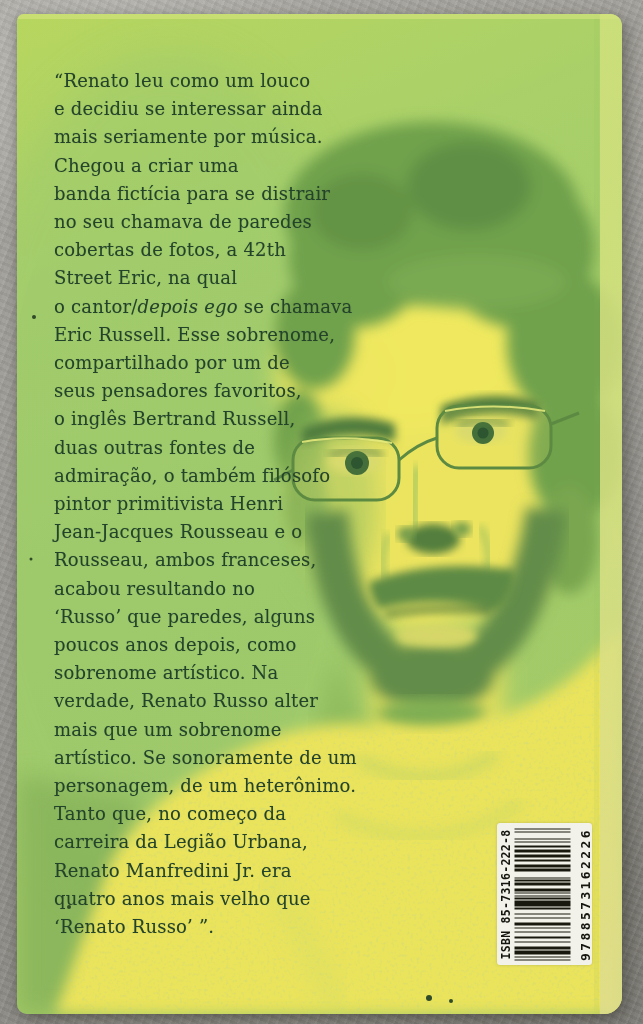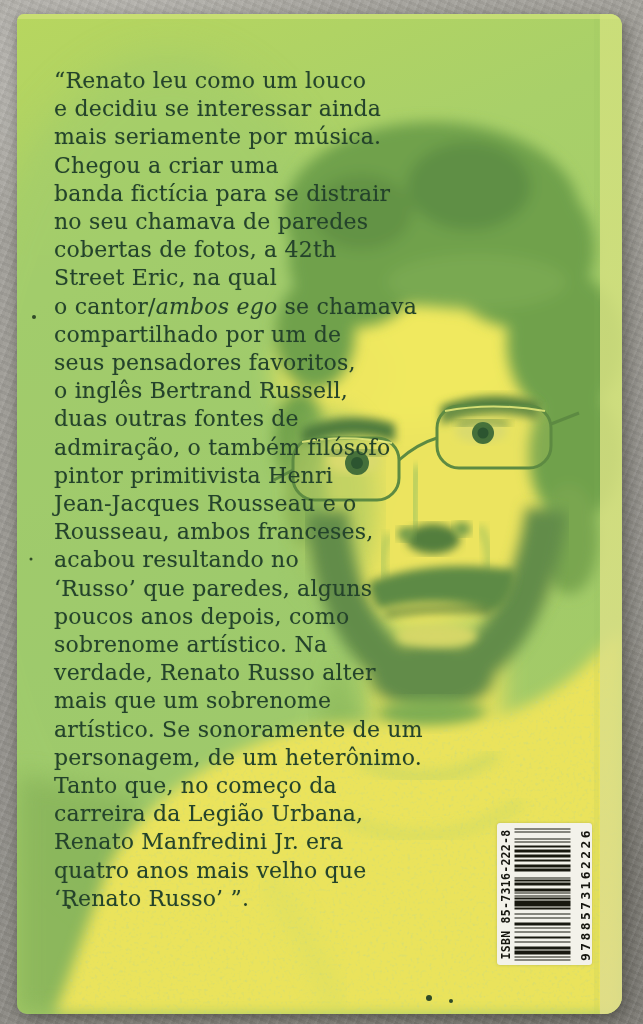--- a/index.html
+++ b/index.html
@@ -31,21 +31,21 @@
     overflow: hidden;
     box-shadow: 6px 6px 16px rgba(45,45,38,0.38), -2px 2px 8px rgba(45,45,38,0.22);
   }
   .cover-art { position: absolute; inset: 0; width: 100%; height: 100%; display: block; }
 
   .blurb {
     position: absolute;
     left: 37px; top: 53px;
     width: 330px;
     font-family: "DejaVu Serif", "Liberation Serif", serif;
-    font-size: 22px;
+    font-size: 18px;
     line-height: 28.2px;
     color: #24432b;
     letter-spacing: 0.2px;
     text-shadow: 0 0 1px rgba(36,67,43,0.25);
   }
   .blurb-line { white-space: nowrap; }
   .blurb-line i { font-style: italic; }
 
   .barcode-label {
     position: absolute;
@@ -225,21 +225,22 @@
 
     <div class="blurb" id="blurb">
         <div class="blurb-line"><span>“Renato leu como um louco</span></div>
         <div class="blurb-line"><span>e decidiu se interessar ainda</span></div>
         <div class="blurb-line"><span>mais seriamente por música.</span></div>
         <div class="blurb-line"><span>Chegou a criar uma</span></div>
         <div class="blurb-line"><span>banda fictícia para se distrair</span></div>
         <div class="blurb-line"><span>no seu chamava de paredes</span></div>
         <div class="blurb-line"><span>cobertas de fotos, a 42th</span></div>
         <div class="blurb-line"><span>Street Eric, na qual</span></div>
-        <div class="blurb-line"><span>o cantor/</span><i>ambos ego</i><span> se chamava</span></div>
+        <div class="blurb-line"><span>o cantor/</span><i>depois ego</i><span> se chamava</span></div>
+        <div class="blurb-line"><span>Eric Russell. Esse sobrenome,</span></div>
         <div class="blurb-line"><span>compartilhado por um de</span></div>
         <div class="blurb-line"><span>seus pensadores favoritos,</span></div>
         <div class="blurb-line"><span>o inglês Bertrand Russell,</span></div>
         <div class="blurb-line"><span>duas outras fontes de</span></div>
         <div class="blurb-line"><span>admiração, o também filósofo</span></div>
         <div class="blurb-line"><span>pintor primitivista Henri</span></div>
         <div class="blurb-line"><span>Jean-Jacques Rousseau e o</span></div>
         <div class="blurb-line"><span>Rousseau, ambos franceses,</span></div>
         <div class="blurb-line"><span>acabou resultando no</span></div>
         <div class="blurb-line"><span>‘Russo’ que paredes, alguns</span></div>

